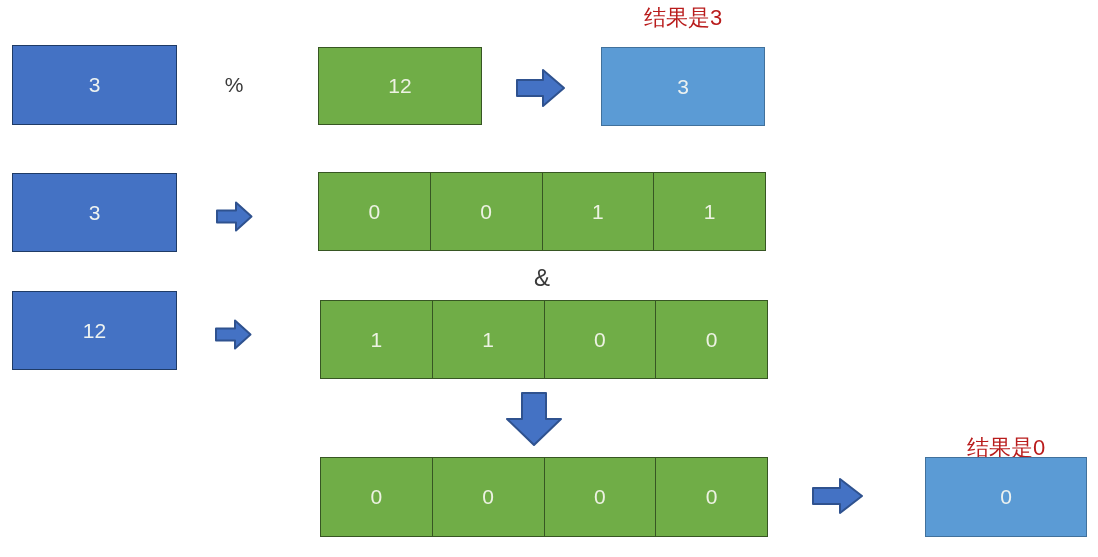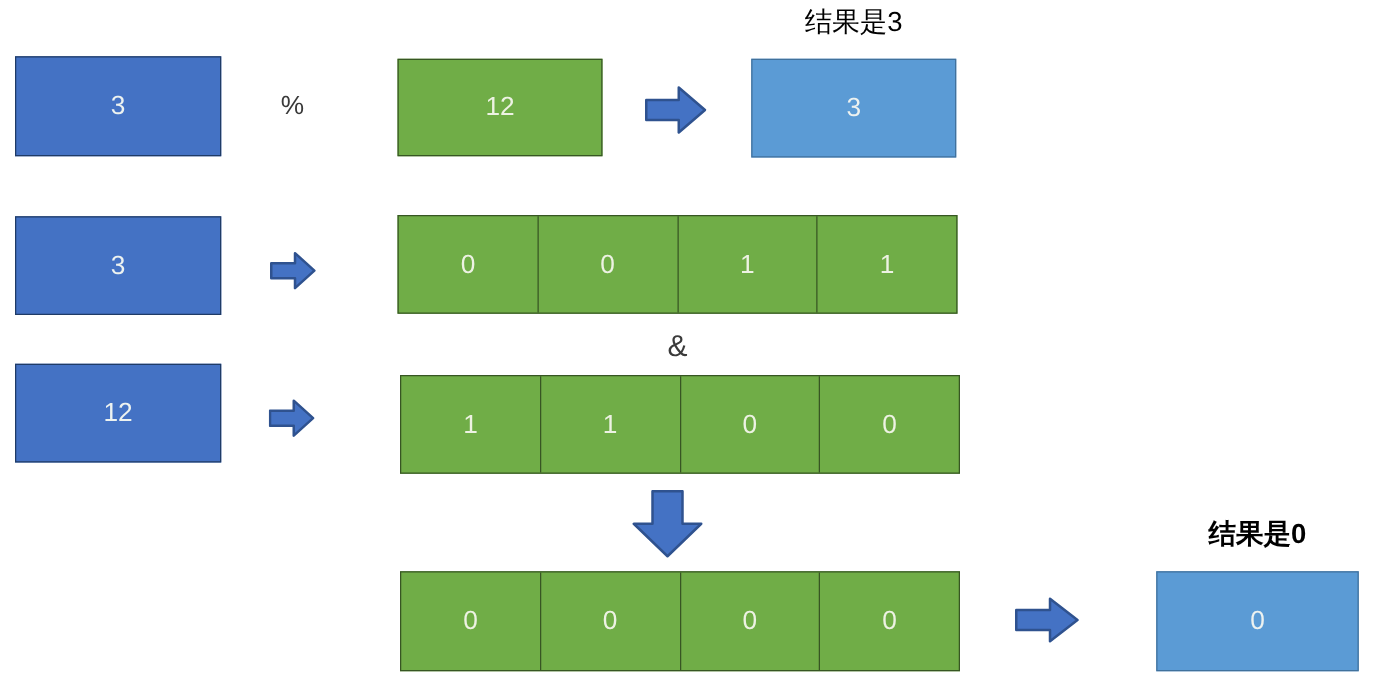--- a/index.html
+++ b/index.html
@@ -58,21 +58,21 @@
     display: flex;
     align-items: center;
     justify-content: center;
     color: #3A3A3A;
     font-size: 21px;
   }
   .result-title {
     display: flex;
     align-items: center;
     justify-content: center;
-    color: #000000;
+    color: #b91c1c;
     font-size: 22px;
   }
   .amp { font-size: 24px; }
   svg { display: block; }
 </style>
 </head>
 <body>
 
 <div class="canvas">
 
@@ -146,19 +146,19 @@
     <div class="bit-cell">0</div>
     <div class="bit-cell">0</div>
   </div>
 
   <div class="abs" style="left:812px; top:477px;">
     <svg width="52" height="38" viewBox="0 0 52 38">
       <polygon points="1,11 28,11 28,2 50,19 28,36 28,27 1,27" fill="#4472C4" stroke="#2F528F" stroke-width="2" stroke-linejoin="round"></polygon>
     </svg>
   </div>
 
-  <div class="abs result-title" style="left:925px; top:412px; width:162px; height:30px;font-weight:bold;">结果是0</div>
+  <div class="abs result-title" style="left:925px; top:433px; width:162px; height:30px;">结果是0</div>
 
   <div class="abs box box-lightblue" style="left:925px; top:457px; width:162px; height:80px;">
     <span>0</span>
   </div>
 
 </div>
 
 </body></html>

